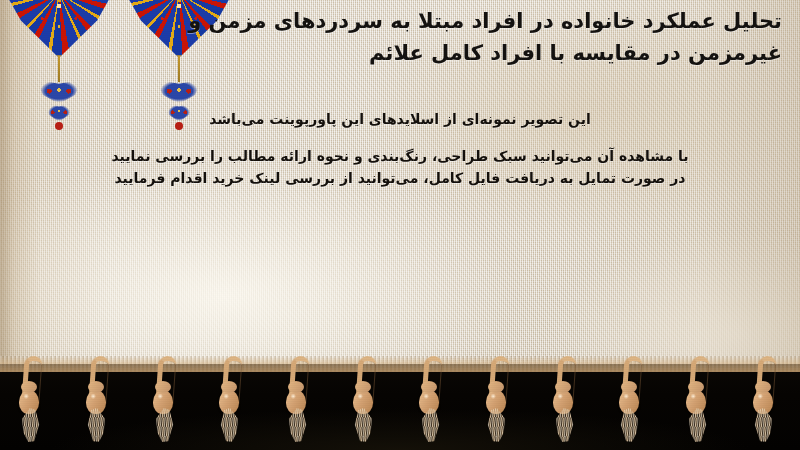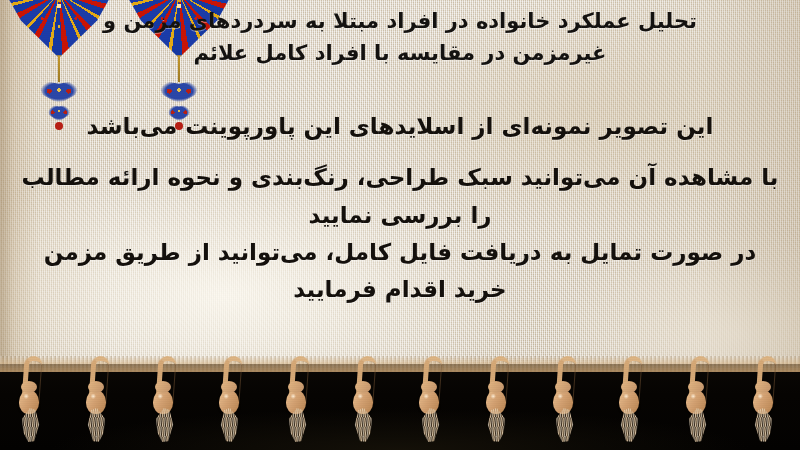--- a/index.html
+++ b/index.html
@@ -121,26 +121,27 @@
     direction:rtl;
   }
   .title{
     position:absolute;left:18px;right:18px;top:6px;
     color:#141210;
     font-size:21px;
     font-weight:700;
     line-height:1.5;
     letter-spacing:0;
     text-shadow:0 1px 0 rgba(255,255,255,.42);
+    text-align:right;
   }
   .title .tl{display:block;}
   .body-text{
     position:absolute;left:18px;right:18px;top:108px;
     color:#14100c;
-    font-size:23px;
+    font-size:14px;
     font-weight:700;
     line-height:1.62;
     text-shadow:0 1px 0 rgba(255,255,255,.38);
   }
   .body-text .bl{display:block;}
   .body-text .bl.first{margin-bottom:14px;}
 
   
   .lower-band{
     position:absolute;left:0;bottom:0;width:800px;height:86px;
@@ -240,21 +241,21 @@
   <div class="text-layer">
 
     <div class="title">
       <span class="tl">تحلیل عملکرد خانواده در افراد مبتلا به سردردهای مزمن و</span>
       <span class="tl">غیرمزمن در مقایسه با افراد کامل علائم</span>
     </div>
 
     <div class="body-text">
       <span class="bl first">این تصویر نمونه‌ای از اسلایدهای این پاورپوینت می‌باشد</span>
       <span class="bl">با مشاهده آن می‌توانید سبک طراحی، رنگ‌بندی و نحوه ارائه مطالب را بررسی نمایید</span>
-      <span class="bl">در صورت تمایل به دریافت فایل کامل، می‌توانید از طریق مزمن خرید اقدام فرمایید</span>
+      <span class="bl">در صورت تمایل به دریافت فایل کامل، می‌توانید از بررسی لینک خرید اقدام فرمایید</span>
     </div>
 
   </div>
 
   <div class="lower-band"></div>
   <div class="selvedge"></div>
   <div class="fringe" id="fringe">
       <div class="tassel" style="left: 13.3333px;">
         <div class="cord"></div>
         <div class="knot"></div>

